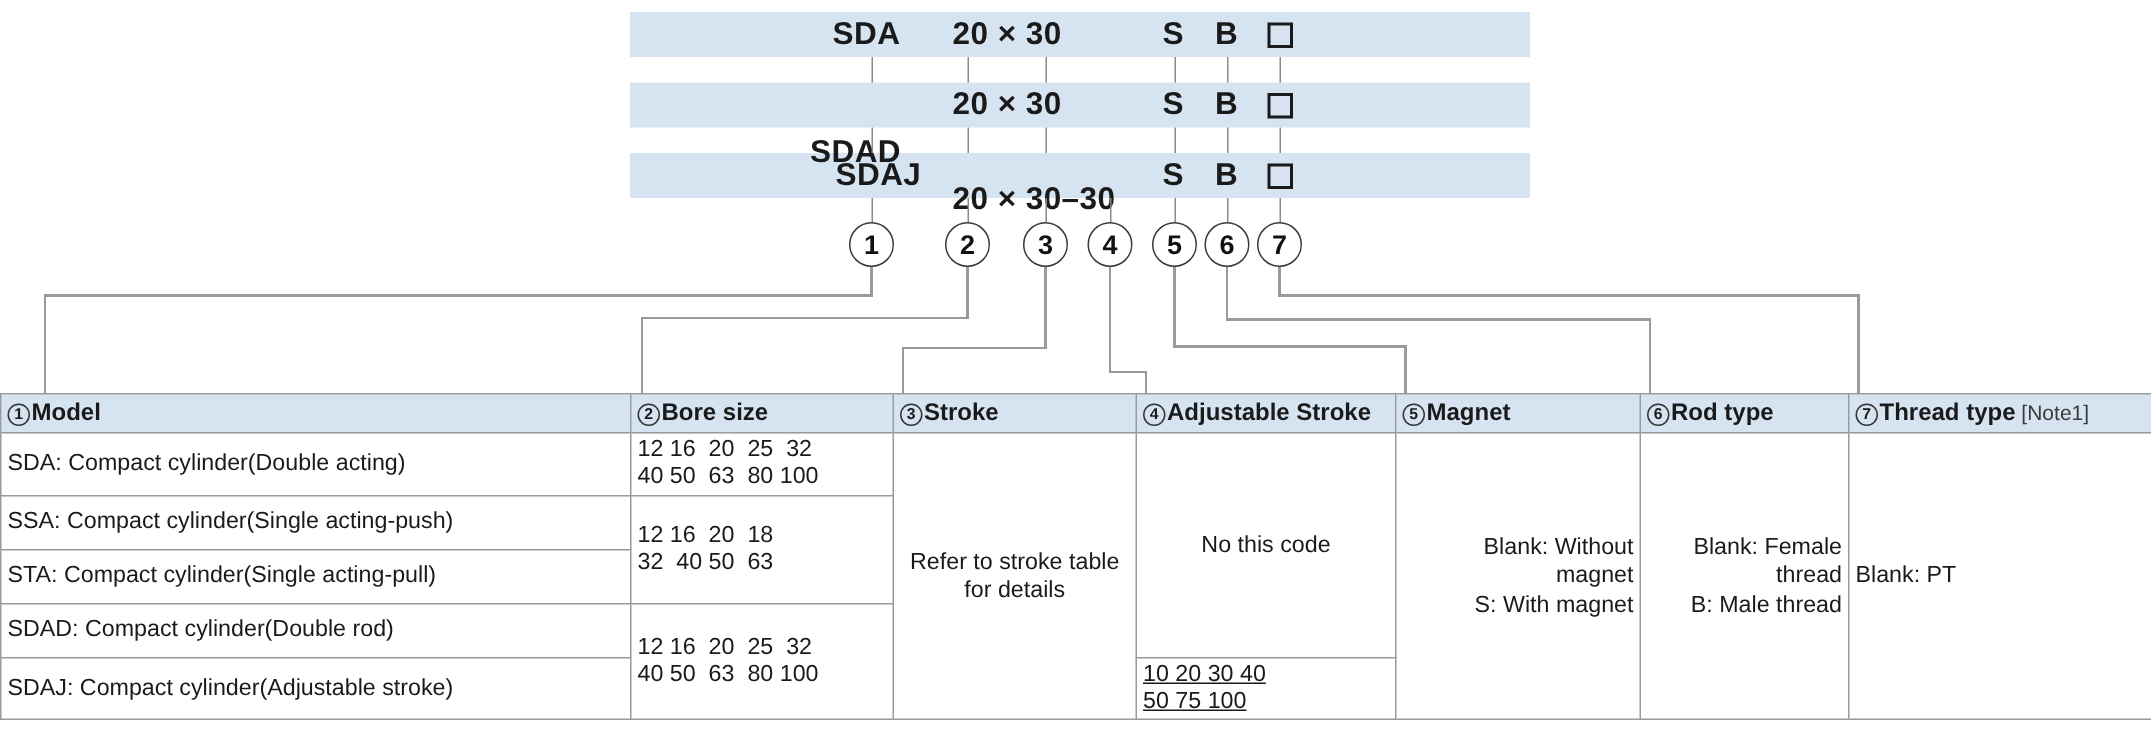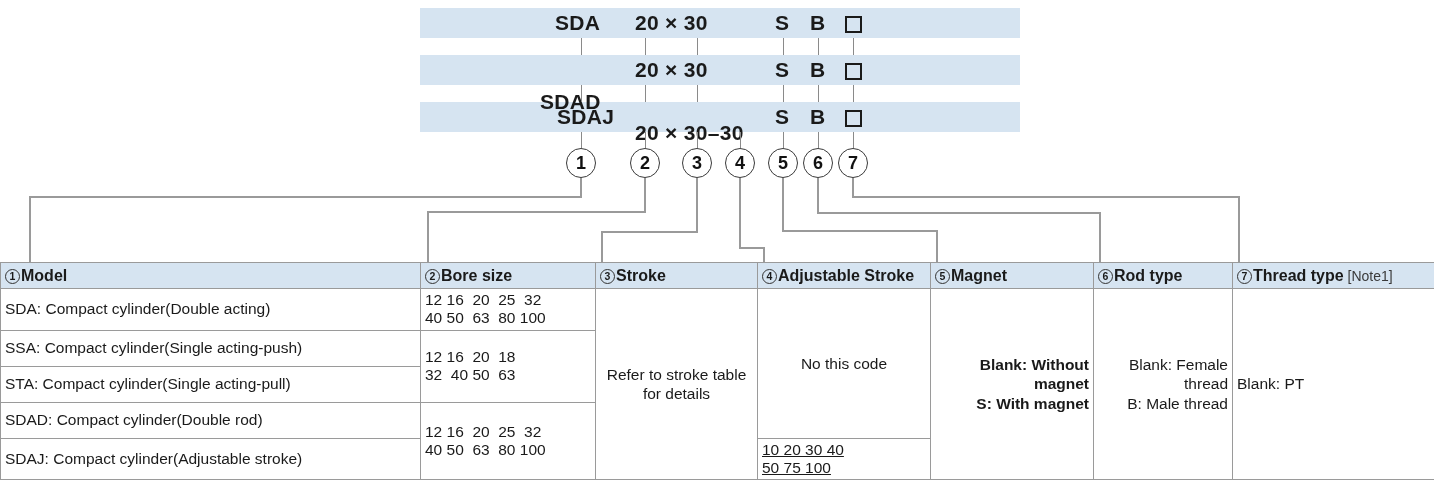--- a/index.html
+++ b/index.html
@@ -101,21 +101,21 @@
     font-weight: normal;
     font-size: 14px;
     color: #3a3a3a;
   }
   #spec-table tbody td { height: 36px; }
   td.model-cell { padding-left: 6px; white-space: nowrap; }
   td.bore-cell  { padding-left: 5px; line-height: 1.18; font-size: 15px; white-space: pre; }
   td.center-cell { text-align: center; line-height: 1.25; }
   td.left-cell { padding-left: 6px; line-height: 1.25; text-align: center; }
   td.adj-cell { padding-left: 6px; line-height: 1.18; white-space: pre; font-size: 15px; text-decoration: underline; }
-  td.magnet-cell { text-align: right; padding-right: 5px; line-height: 1.25; white-space: pre-line; font-weight: bold; }
+  td.magnet-cell { text-align: right; padding-right: 5px; line-height: 1.25; white-space: pre-line; }
   td.rod-cell { text-align: right; padding-right: 4px; line-height: 1.25; white-space: pre-line; }
   td.thread-cell { padding-left: 6px; }
 </style>
 </head>
 <body>
 
 <div id="root">
 
   <div class="code-bar" id="bar-0"></div>
   <div class="code-bar" id="bar-1"></div>

